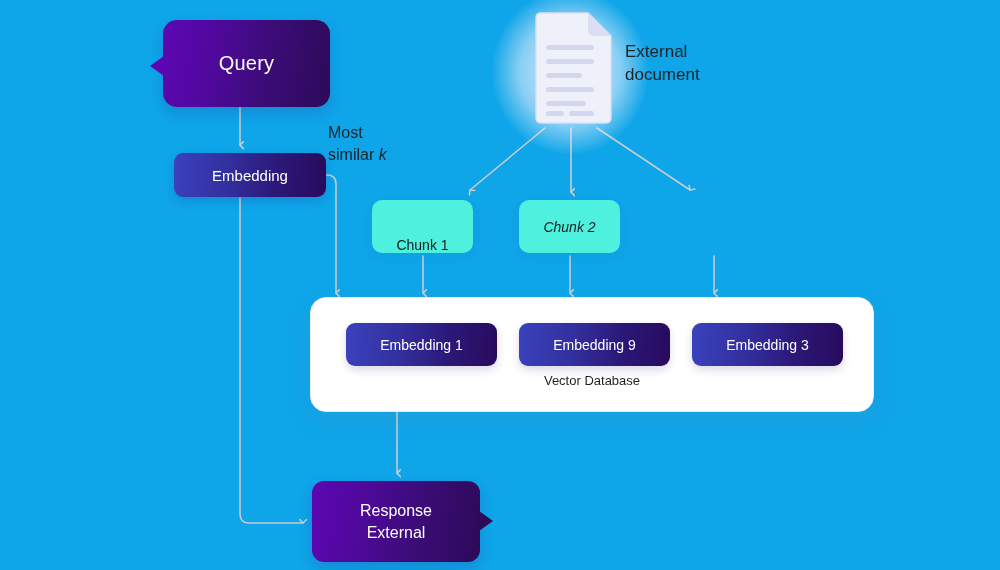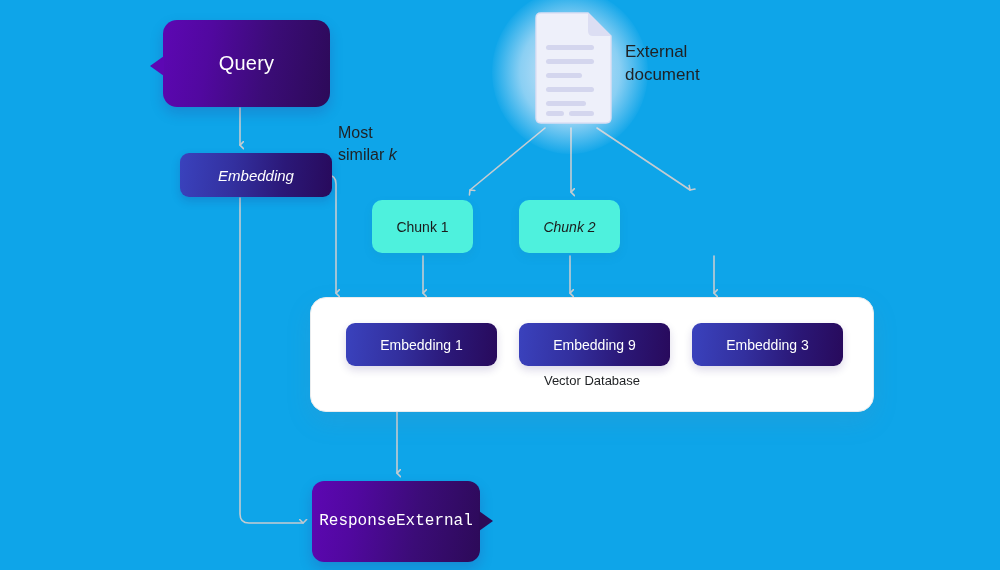--- a/index.html
+++ b/index.html
@@ -57,30 +57,29 @@
     left: -13px;
     top: 36px;
     width: 0; height: 0;
     border-top: 10px solid transparent;
     border-bottom: 10px solid transparent;
     border-right: 14px solid #5d07b3;
   }
 
   
   #embedding-box {
-    left: 180px;
+    left: 174px;
     top: 153px;
     width: 152px;
     height: 44px;
     border-radius: 9px;
     background: linear-gradient(95deg, #3a42bd 0%, #33309f 35%, #2b1878 68%, #280a5c 100%);
     color: #ffffff;
     font-size: 15px;
     box-shadow: 0 4px 10px rgba(40, 20, 110, 0.18);
-    font-style: italic;
   }
 
   
   #doc-wrap {
     position: absolute;
     left: 528px;
     top: 12px;
     width: 84px;
     height: 112px;
     z-index: 10;
@@ -102,21 +101,21 @@
   
   .chunk {
     width: 101px;
     height: 53px;
     border-radius: 10px;
     background: #4ef1dd;
     color: #1b1b1b;
     font-size: 14px;
     box-shadow: 0 4px 10px rgba(40, 120, 130, 0.10);
   }
-  #chunk-1 { left: 372px; top: 200px; }
+  #chunk-1 { left: 372px; top: 200px; align-items: flex-end; }
   #chunk-2 { left: 519px; top: 200px; font-style: italic; }
   #chunk-3 { left: 663px; top: 200px; }
 
   
   #vector-db {
     position: absolute;
     left: 287px;
     top: 297px;
     width: 562px;
     height: 113px;
@@ -158,22 +157,22 @@
   #response-box {
     left: 312px;
     top: 481px;
     width: 168px;
     height: 81px;
     border-radius: 12px;
     background: linear-gradient(100deg, #5d07b3 0%, #51089f 26%, #3b0c77 62%, #2c0a58 100%);
     color: #ffffff;
     font-size: 16px;
     line-height: 1.35;
+    flex-direction: column;
     box-shadow: 0 6px 14px rgba(60, 10, 110, 0.18);
-    font-family: Liberation Mono, monospace;
   }
   #response-box::after {
     content: "";
     position: absolute;
     right: -13px;
     top: 30px;
     width: 0; height: 0;
     border-top: 10px solid transparent;
     border-bottom: 10px solid transparent;
     border-left: 14px solid #2c0a58;
@@ -189,21 +188,20 @@
     left: 625px;
     top: 41px;
     font-size: 17px;
     line-height: 1.35;
   }
   #label-most-similar {
     left: 328px;
     top: 122px;
     font-size: 16px;
     line-height: 1.38;
-    margin-left: 10px;
   }
   #label-most-similar .k-italic { font-style: italic; }
 </style>
 </head>
 <body>
 
 <div id="canvas">
 
   <svg id="wires" viewBox="0 0 1000 570" width="1000" height="570" xmlns="http://www.w3.org/2000/svg">
     <defs>

